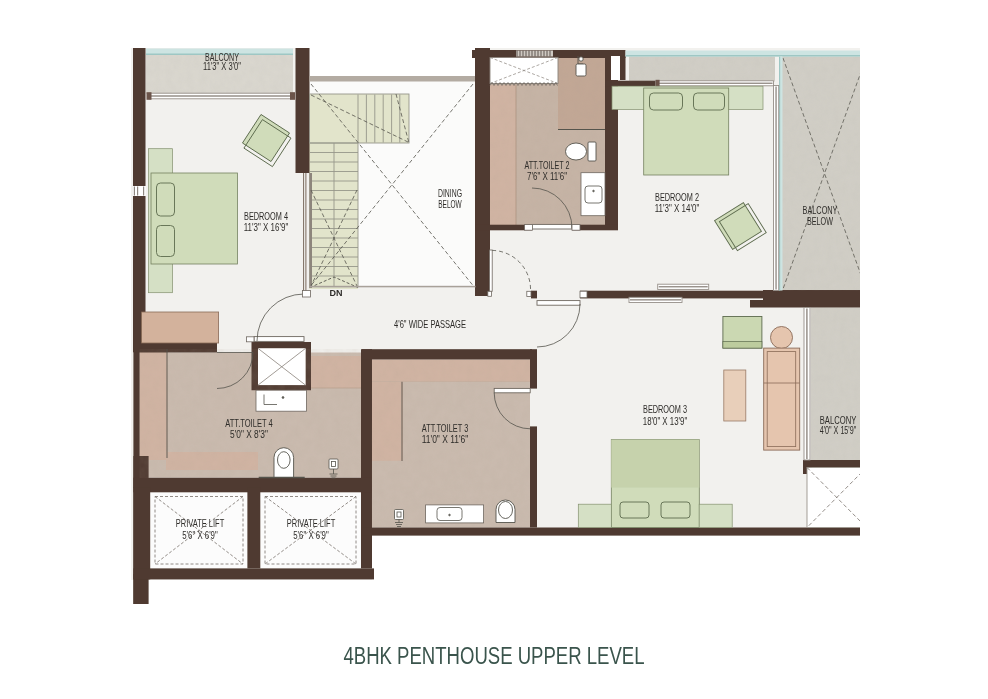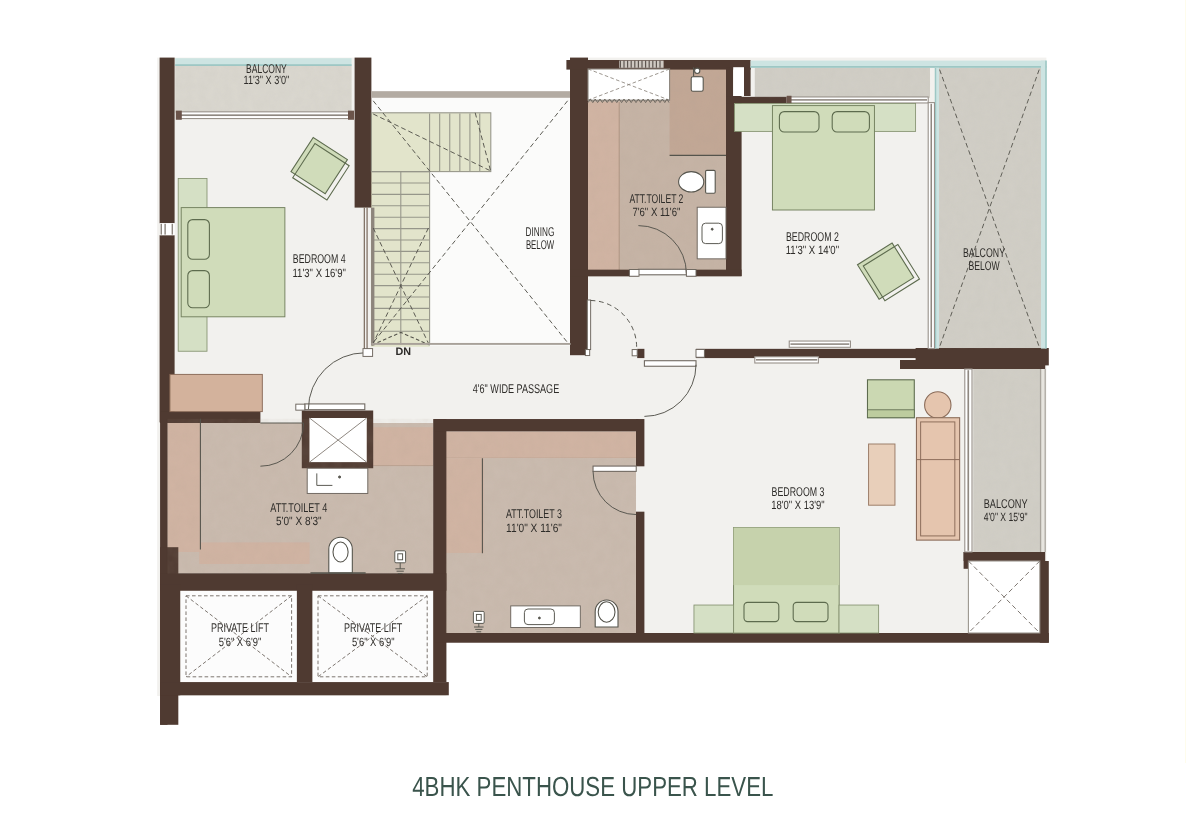--- a/index.html
+++ b/index.html
@@ -1,16 +1,16 @@
 <!DOCTYPE html>
 <html><head>
 <meta charset="utf-8">
 <style>
   html,body{margin:0;padding:0;background:#ffffff;}
-  .wrap{width:988px;height:699px;position:relative;background:#fef9c3;overflow:hidden;}
+  .wrap{width:860px;height:699px;position:relative;background:#fef9c3;overflow:hidden;}
   svg{display:block;}
   text{font-family:"Liberation Sans",sans-serif;fill:#2e2c29;}
   .rm{font-size:10.6px;}
   .dim{font-size:10px;}
   .ttl{font-size:23px;fill:#3a544c;}
 </style>
 </head>
 <body>
 <div class="wrap">
 <svg width="988" height="699" viewBox="0 0 988 699">

